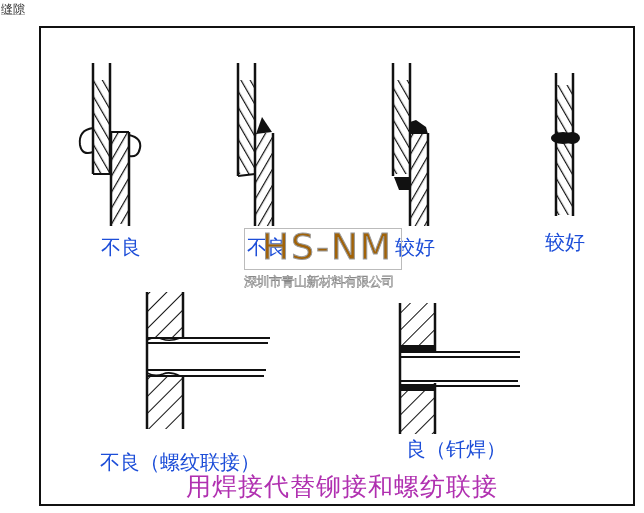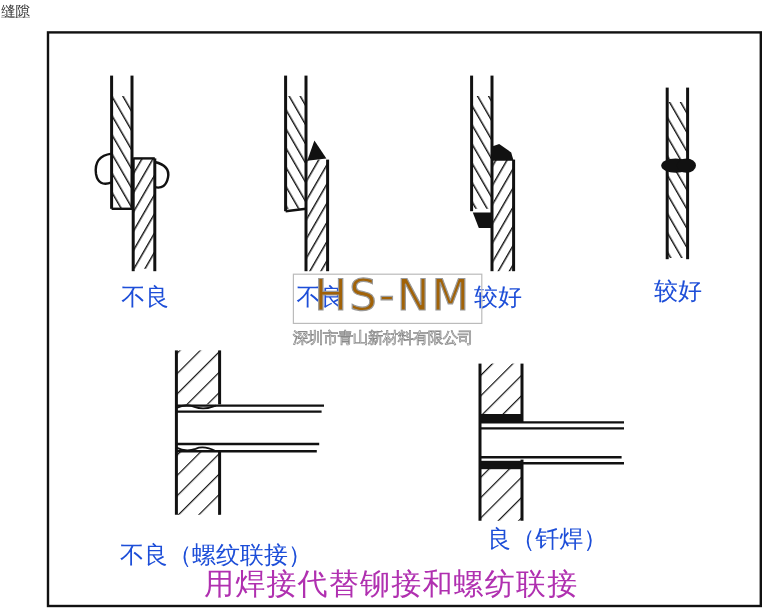--- a/index.html
+++ b/index.html
@@ -5,21 +5,21 @@
   html, body { margin:0; padding:0; background:#ffffff; }
   body { width:644px; height:513px; position:relative; overflow:hidden;
          font-family:"DejaVu Sans", sans-serif; }
   .caption-top { position:absolute; left:1px; top:1px; font-size:12px; color:#333;
                  text-decoration:underline; text-decoration-color:#bbb;text-align:right; }
   .frame { position:absolute; left:39px; top:26px; width:596px; height:480px;
            border:2px solid #111; box-sizing:border-box; background:#fff; }
   svg.diagram { position:absolute; left:0; top:0; }
   .lbl { position:absolute; color:#1d4ed8; font-size:20px; white-space:nowrap;
          font-family:"DejaVu Serif", serif; }
-  .title { position:absolute; left:170px; top:470px; font-size:25px; color:#b030b0;
+  .title { position:absolute; left:186px; top:470px; font-size:25px; color:#b030b0;
            font-family:"DejaVu Sans", sans-serif; letter-spacing:1px; white-space:nowrap; }
   .wm { position:absolute; left:244px; top:228px; width:158px; height:42px;
         border:1px solid #bbb; box-sizing:border-box; }
   .wm-big { position:absolute; left:262px; top:226px; font-size:36px; color:#a16207;
             -webkit-text-stroke:1px #999; font-family:"DejaVu Sans", sans-serif;
             letter-spacing:2px; }
   .wm-small { position:absolute; left:244px; top:273px; font-size:13px; color:#fff;
               -webkit-text-stroke:0.6px #888; letter-spacing:-0.5px; }
 </style>
 </head>

